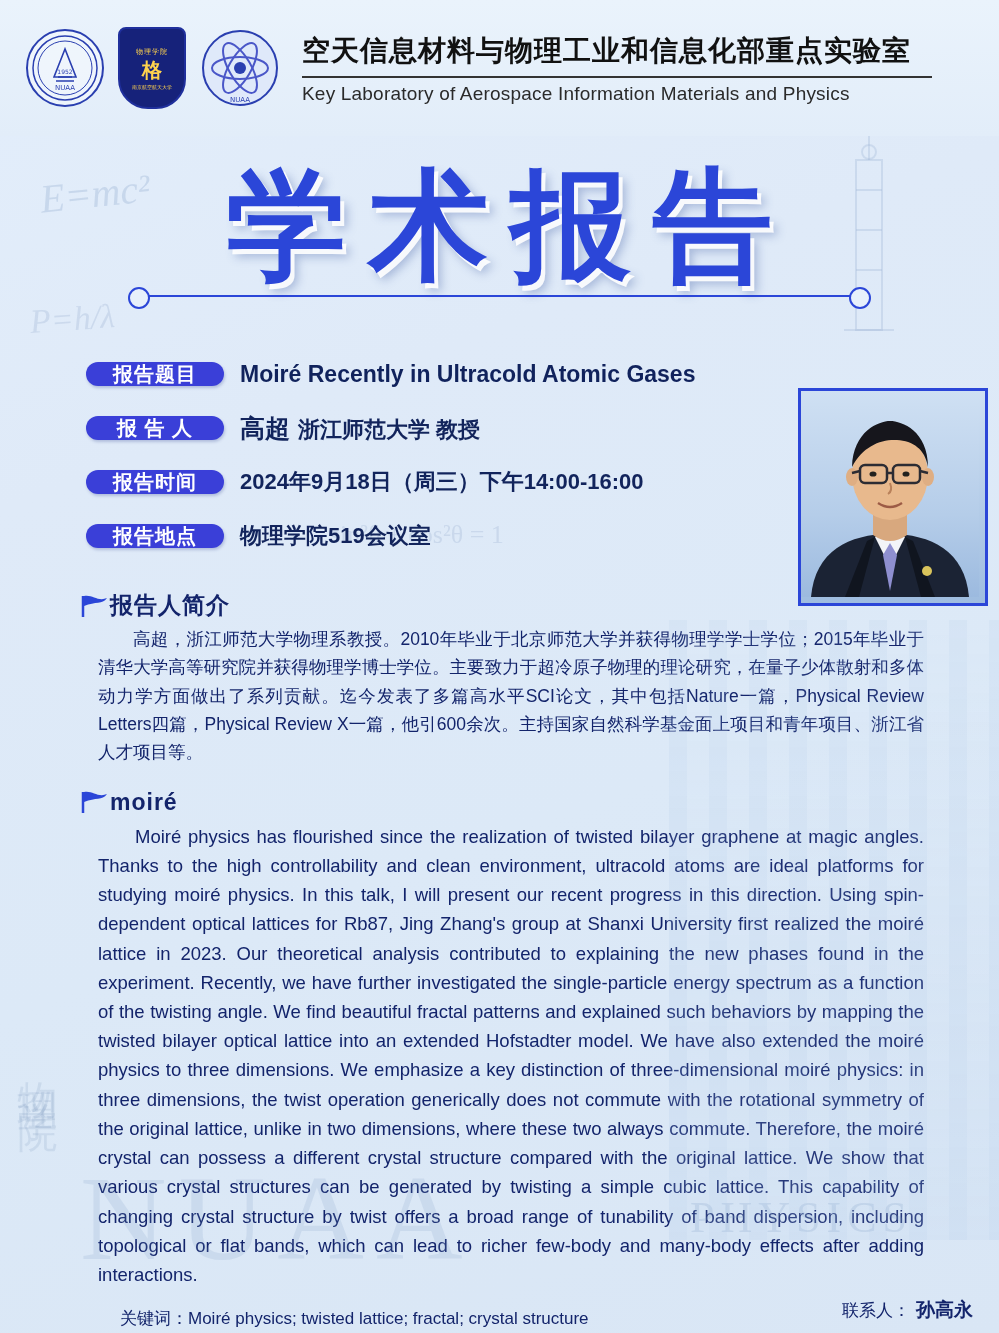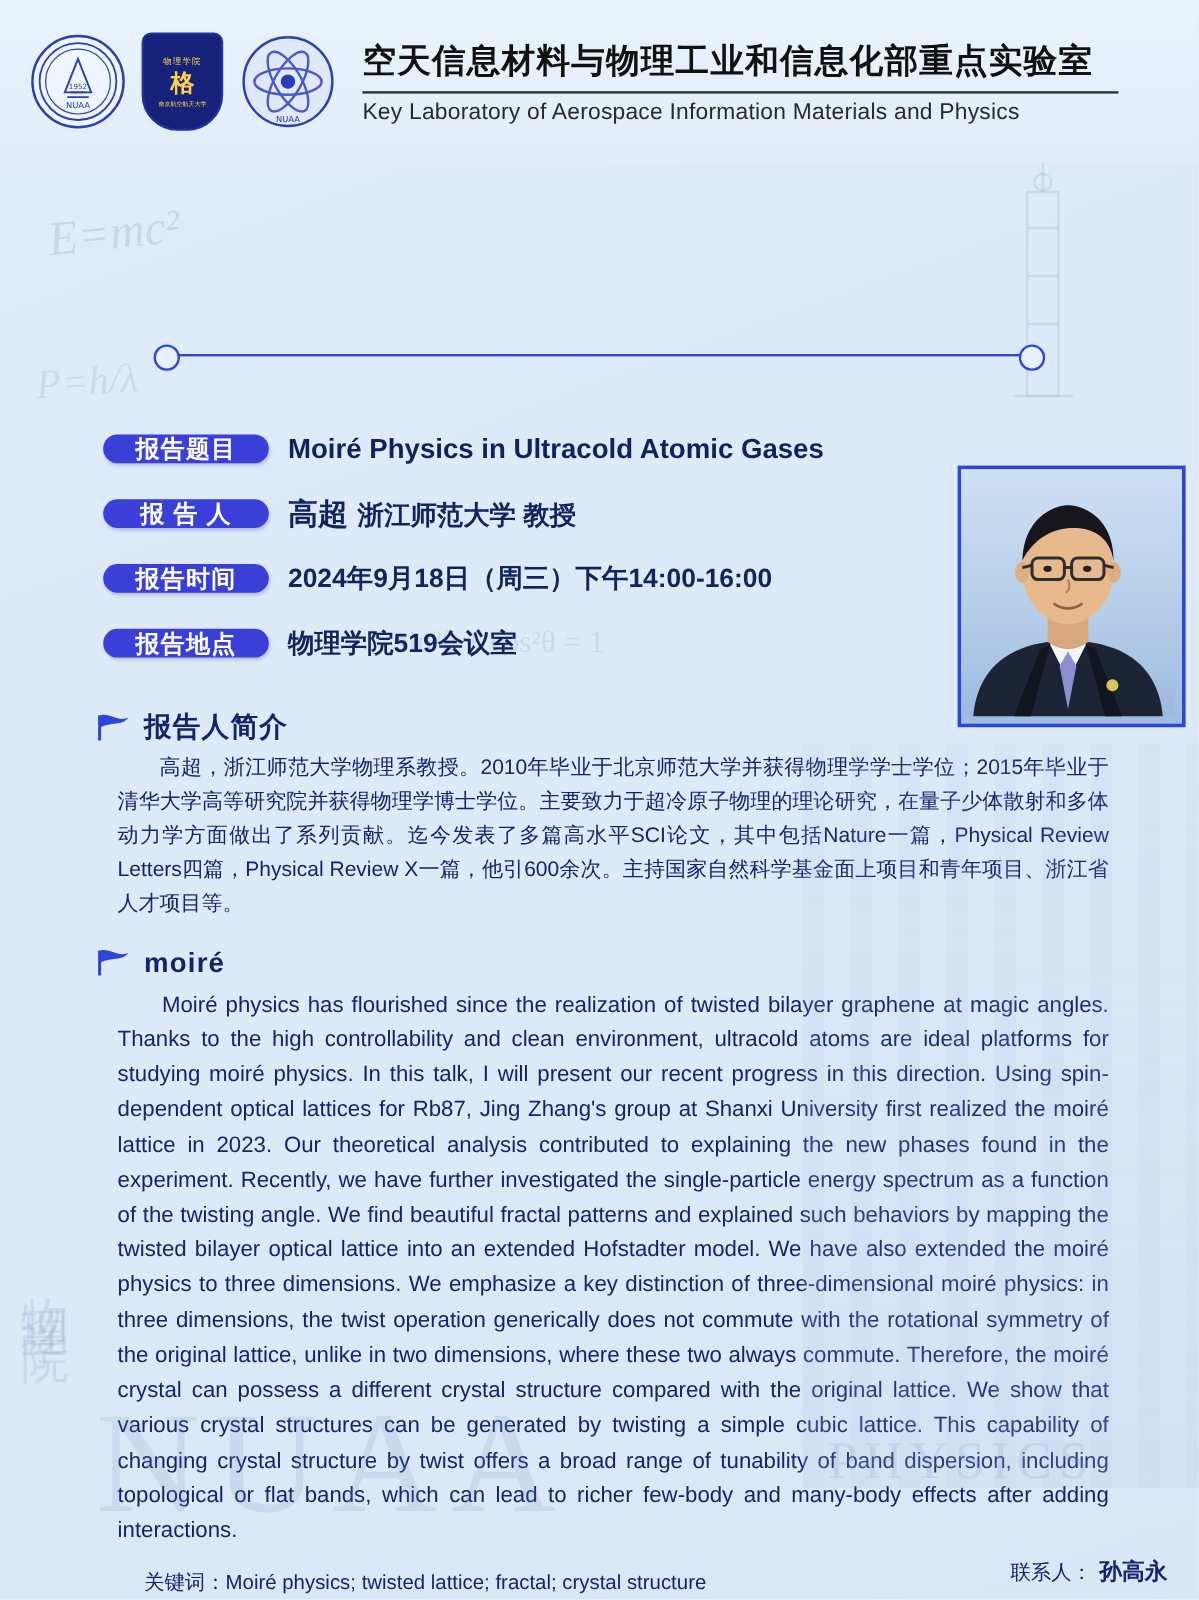--- a/index.html
+++ b/index.html
@@ -265,21 +265,20 @@
   .photo svg { display: block; }
 
   
   .section {
     margin: 4px 0 0 80px;
     width: 850px;
   }
   .section-head {
     display: flex;
     align-items: center;
-    gap: 10px;
     margin-bottom: 4px;
   }
   .flag-icon { width: 30px; height: 26px; flex: none; }
   .section-title {
     font-size: 23px;
     font-weight: bold;
     color: #13246b;
     letter-spacing: 1px;
   }
   .bio-text {
@@ -373,29 +372,30 @@
       </svg>
     </div>
     <div class="header-titles">
       <div class="header-title-cn">空天信息材料与物理工业和信息化部重点实验室</div>
       <div class="header-rule"></div>
       <div class="header-title-en">Key Laboratory of Aerospace Information Materials and Physics</div>
     </div>
   </div>
 
   <div class="bigtitle-wrap">
+    <div class="bigtitle">学术报告</div>
     <div class="title-rule"></div>
     <div class="title-dot left"></div>
     <div class="title-dot right"></div>
   </div>
 
   <div class="info">
     <div class="info-row">
       <div class="info-label">报告题目</div>
-      <div class="info-value title-val">Moiré Physics in Ultracold Atomic Gases</div>
+      <div class="info-value title-val">Moiré Recently in Ultracold Atomic Gases</div>
     </div>
     <div class="info-row">
       <div class="info-label">报 告 人</div>
       <div class="info-value">
         <span class="speaker-name">高超</span><span>浙江师范大学 教授</span>
       </div>
     </div>
     <div class="info-row">
       <div class="info-label">报告时间</div>
       <div class="info-value">2024年9月18日（周三）下午14:00-16:00</div>

